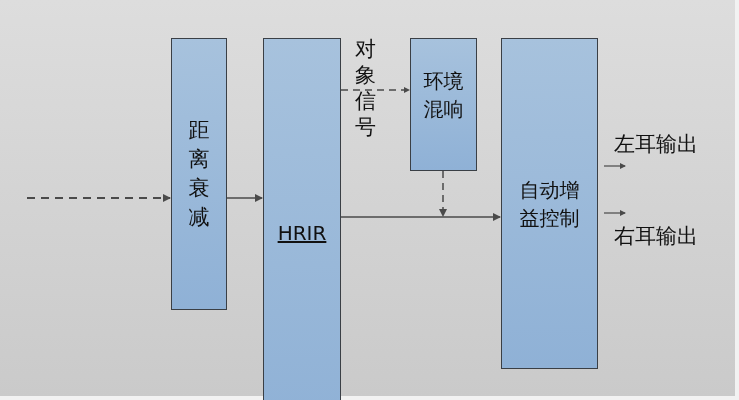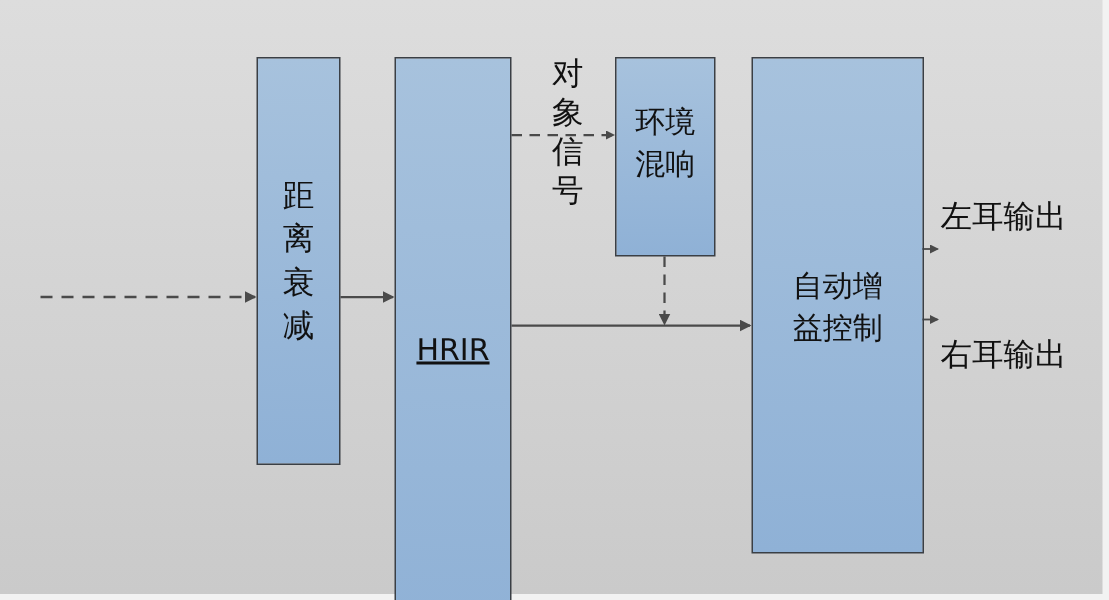--- a/index.html
+++ b/index.html
@@ -9,22 +9,22 @@
             background: linear-gradient(to bottom, #dddddd 0%, #cacaca 100%); }
   .box { position: absolute; box-sizing: border-box; border: 1.5px solid #3a3f45;
          background: linear-gradient(to bottom, #a7c2dd 0%, #8fb1d6 100%);
          display: flex; align-items: center; justify-content: center;
          color: #111; text-align: center; }
   .vtext { font-size: 21px; line-height: 29px; width: 1em; }
   .htext { font-size: 20px; line-height: 28px; }
   #box-distance { left: 171px; top: 38px; width: 56px; height: 272px; }
   #box-hrir { left: 263px; top: 38px; width: 78px; height: 389px; text-decoration: underline; }
   #box-reverb { left: 410px; top: 38px; width: 67px; height: 133px; align-items: flex-start; padding-top: 28px; }
-  #box-agc { left: 501px; top: 38px; width: 115px; height: 331px; }
-  .label { position: absolute; color: #111; margin-left: 13px; }
+  #box-agc { left: 501px; top: 38px; width: 97px; height: 331px; }
+  .label { position: absolute; color: #111; }
   #obj-label { left: 355px; top: 36px; font-size: 21px; line-height: 26px; width: 1em; }
   #out-left { left: 614px; top: 130px; font-size: 21px; }
   #out-right { left: 614px; top: 222px; font-size: 21px; }
   svg.wires { position: absolute; left: 0; top: 0; }
 </style>
 </head>
 <body>
 
 <div class="canvas"></div>
 

